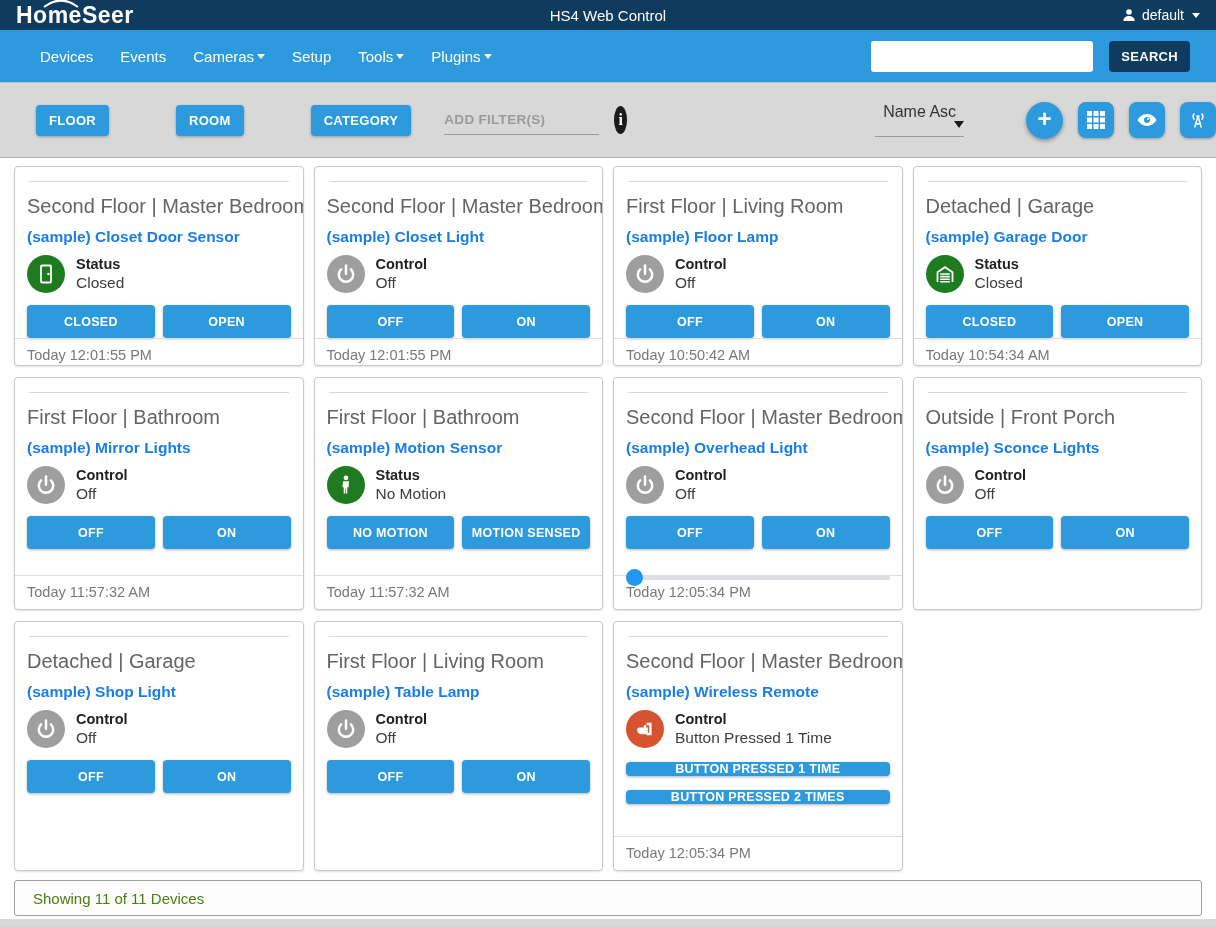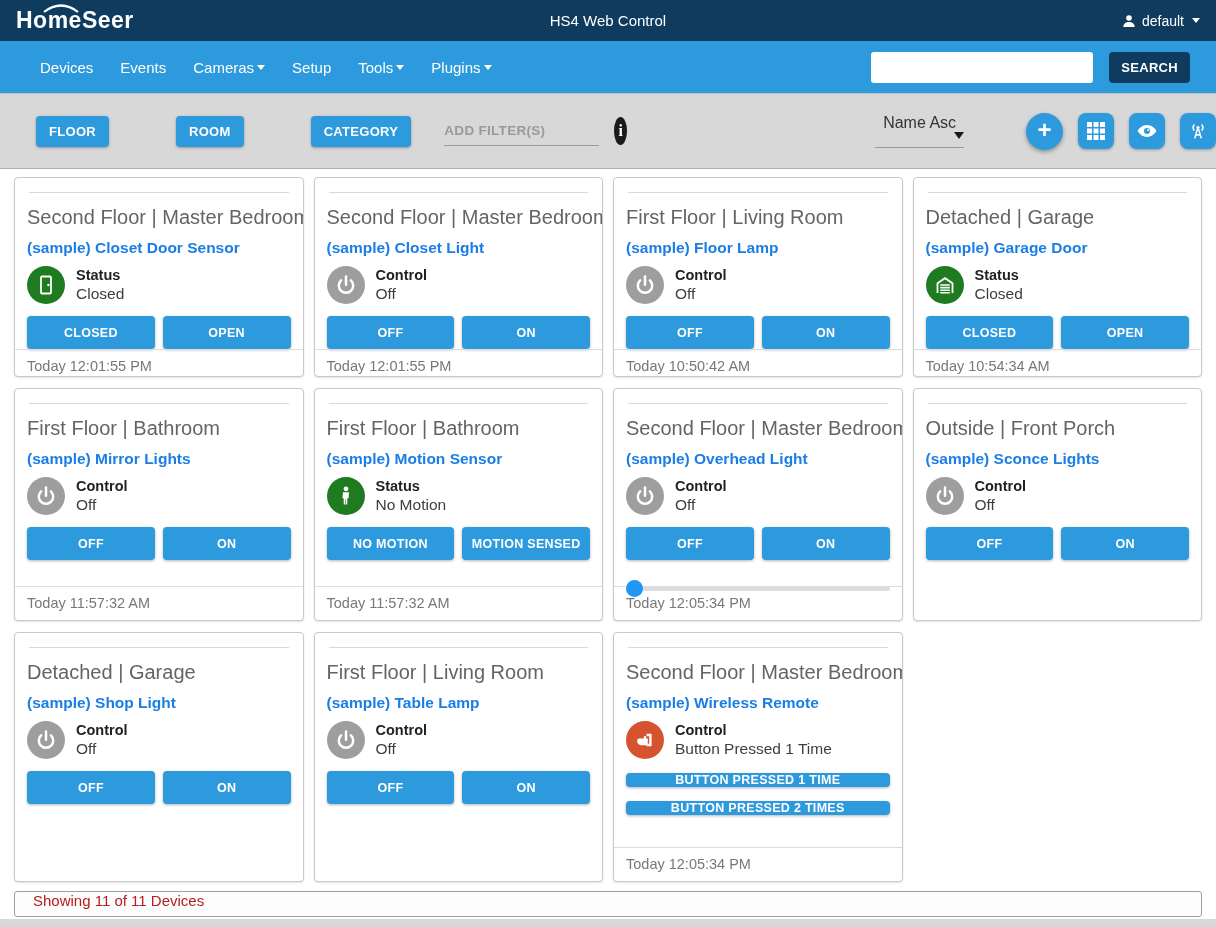--- a/index.html
+++ b/index.html
@@ -1,21 +1,21 @@
 <!DOCTYPE html>
 <html><head>
 <meta charset="utf-8">
 <style>
   * { margin:0; padding:0; box-sizing:border-box; }
   html,body { width:1216px; height:927px; overflow:hidden; background:#d8d8d8;
               font-family:"Liberation Sans", sans-serif; }
   .page { width:1216px; height:919px; background:#ffffff; }
 
   
-  .topbar { height:41px; background:#0e3b5e; display:flex; align-items:center;
+  .topbar { height:30px; background:#0e3b5e; display:flex; align-items:center;
             position:relative; color:#fff; }
   .logo { position:relative; margin-left:16px; font-size:23px; font-weight:bold;
           letter-spacing:.5px; color:#fff; }
   .logo svg { position:absolute; left:27px; top:-4px; }
   .topbar-title { position:absolute; left:0; right:0; text-align:center; font-size:15px; }
   .user-area { margin-left:auto; margin-right:16px; display:flex; align-items:center;
                gap:5px; font-size:14px; cursor:pointer; }
   .caret-down { width:0; height:0; border-left:4px solid transparent;
                 border-right:4px solid transparent; border-top:5px solid #fff;
                 display:inline-block; margin-left:3px; }
@@ -85,23 +85,23 @@
              white-space:nowrap; }
   .slider { margin-top:20px; position:relative; height:17px; cursor:pointer; }
   .slider-track { position:absolute; top:6px; left:0; right:0; height:5px; border-radius:3px;
                   background:#dcdde0; }
   .slider-thumb { position:absolute; top:0; left:0; width:17px; height:17px;
                   border-radius:50%; background:#2196f3; }
   .card-footer { margin:auto -12px 0 -12px; border-top:1px solid #ddd; padding:8px 12px 9px;
                  font-size:14.5px; color:#787878; flex:none; }
 
   
-  .summary-bar { margin:9px 14px 0 14px; height:26px; background:#fdfdfd;
+  .summary-bar { margin:9px 14px 0 14px; height:36px; background:#fdfdfd;
                  border:1px solid #9e9e9e; border-radius:3px; display:flex;
-                 padding-left:18px; font-size:15px; color:#b91c1c; }
+                 align-items:center; padding-left:18px; font-size:15px; color:#4d7c0f; }
 </style>
 </head>
 <body>
 
 <div class="page">
 
   <div class="topbar">
     <span class="logo">
       <span>HomeSeer</span>
       <svg width="36" height="10" viewBox="0 0 36 10">

